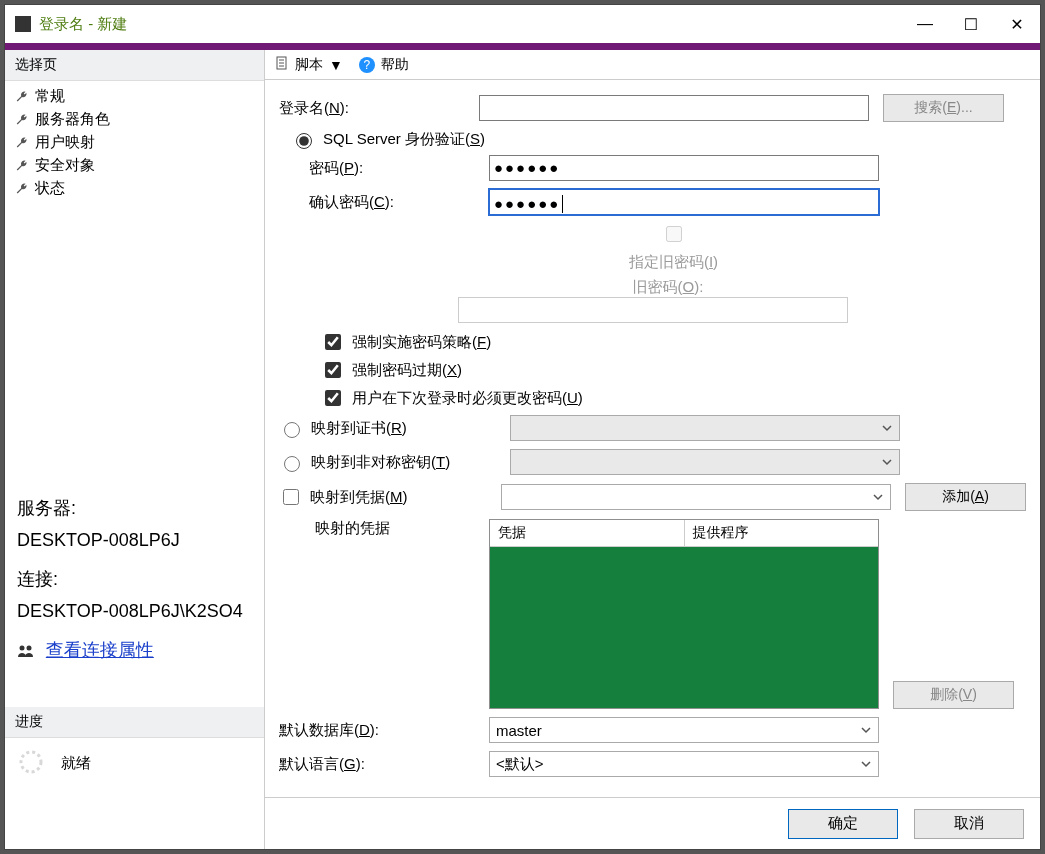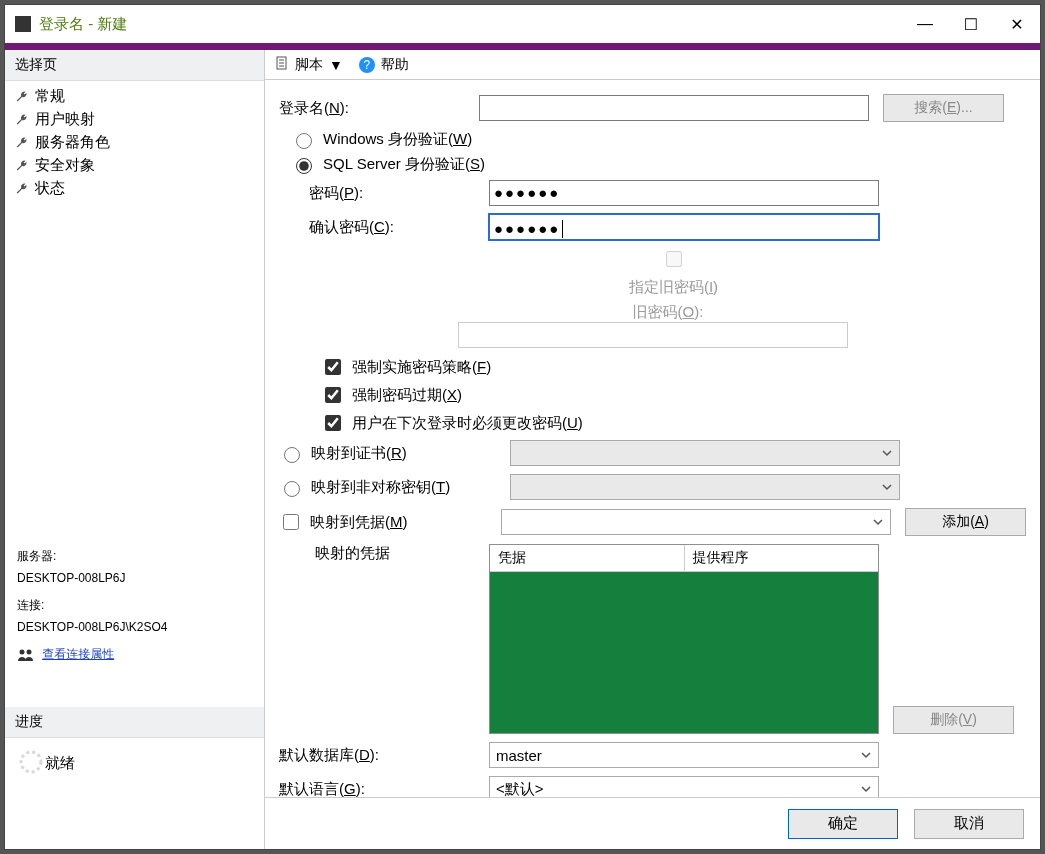--- a/index.html
+++ b/index.html
@@ -10,24 +10,24 @@
   .title-text { font-size: 15px; color: #4d7c0f; flex: 0 0 auto; }
   .title-spacer { flex: 1; }
   .win-btn { width: 46px; height: 32px; display: flex; align-items: center; justify-content: center; font-size: 16px; cursor: default; }
   .content { flex: 1; display: flex; border-top: 7px solid #701a75; overflow:hidden;}
   .sidebar { width: 260px; border-right: 1px solid #ccc; display: flex; flex-direction: column; background: #fff; }
   .sidebar-section-head { background: #eef0f2; padding: 6px 10px; font-size: 14px; color: #000; border-bottom:1px solid #ddd;}
   .sidebar-pages { padding: 4px 6px; flex: 0 0 auto; }
   .page-item { display: flex; align-items: center; gap: 6px; padding: 2px 4px; font-size: 15px; cursor: default;}
   .wrench { width: 14px; height: 14px; display:inline-block; }
   .wrench svg{width:14px;height:14px;}
-  .conn-body { padding: 10px 12px; font-size: 12px; line-height:1.8;}
+  .conn-body { padding: 10px 12px; font-size: 18px; line-height:1.8;}
   .conn-link { color: #1a3fca; text-decoration: underline; cursor:pointer;}
   .conn-icon svg{width:18px;height:14px;vertical-align:middle;}
-  .progress-body { padding: 10px 12px; display:flex; align-items:center; font-size:15px;}
+  .progress-body { padding: 10px 12px; display:flex; align-items:center; gap:16px; font-size:15px;}
   .spinner svg{width:28px;height:28px;}
   .main { flex: 1; display:flex; flex-direction:column; position:relative;}
   .main-toolbar { height: 30px; display:flex;align-items:center;gap:6px;padding:0 10px;border-bottom:1px solid #ccc;font-size:14px;}
   .tb-icon svg{width:14px;height:14px;}
   .help-icon{width:16px;height:16px;border-radius:50%;background:#1e90ff;color:#fff;font-size:12px;display:inline-flex;align-items:center;justify-content:center;}
   .form { flex:1; padding: 14px 14px 0 14px; font-size:15px; overflow:hidden;}
   .row { display:flex; align-items:center; margin-bottom:8px;}
   .lbl { width: 200px; }
   .lbl-indent1 { width: 170px; margin-left:30px;}
   .lbl-indent2 { width: 150px; margin-left:50px;}
@@ -77,27 +77,27 @@
         <div class="page-item">
             <span class="wrench"><svg viewBox="0 0 16 16">
                 <path d="M13 3a4 4 0 0 1-5 5L3 13l-1-1 5-5A4 4 0 0 1 12 2l-2 2 1 1 2-2z" fill="#555"></path>
               </svg></span>
             <span>常规</span>
           </div>
         <div class="page-item">
             <span class="wrench"><svg viewBox="0 0 16 16">
                 <path d="M13 3a4 4 0 0 1-5 5L3 13l-1-1 5-5A4 4 0 0 1 12 2l-2 2 1 1 2-2z" fill="#555"></path>
               </svg></span>
+            <span>服务器角色</span>
+          </div>
+        <div class="page-item">
+            <span class="wrench"><svg viewBox="0 0 16 16">
+                <path d="M13 3a4 4 0 0 1-5 5L3 13l-1-1 5-5A4 4 0 0 1 12 2l-2 2 1 1 2-2z" fill="#555"></path>
+              </svg></span>
             <span>用户映射</span>
-          </div>
-        <div class="page-item">
-            <span class="wrench"><svg viewBox="0 0 16 16">
-                <path d="M13 3a4 4 0 0 1-5 5L3 13l-1-1 5-5A4 4 0 0 1 12 2l-2 2 1 1 2-2z" fill="#555"></path>
-              </svg></span>
-            <span>服务器角色</span>
           </div>
         <div class="page-item">
             <span class="wrench"><svg viewBox="0 0 16 16">
                 <path d="M13 3a4 4 0 0 1-5 5L3 13l-1-1 5-5A4 4 0 0 1 12 2l-2 2 1 1 2-2z" fill="#555"></path>
               </svg></span>
             <span>安全对象</span>
           </div>
         <div class="page-item">
             <span class="wrench"><svg viewBox="0 0 16 16">
                 <path d="M13 3a4 4 0 0 1-5 5L3 13l-1-1 5-5A4 4 0 0 1 12 2l-2 2 1 1 2-2z" fill="#555"></path>
@@ -148,24 +148,20 @@
       <div class="form">
 
         <div class="row">
           <span class="lbl"><span>登录名(</span><span class="u">N</span><span>):</span></span>
           <input class="txt-input" style="width: 390px;" value="">
           <span style="width:14px"></span>
           <button class="btn btn-wide" disabled=""><span>搜索(</span><span class="u">E</span><span>)...</span></button>
         </div>
 
         <div class="opt">
-          <input type="radio" class="radio" style="">
-          <span class="mono"><span>Windows 身份验证(</span><span class="u">W</span><span>)</span></span>
-        </div>
-        <div class="opt">
           <input type="radio" class="radio" checked="" style="">
           <span class="mono"><span>SQL Server 身份验证(</span><span class="u">S</span><span>)</span></span>
         </div>
 
         <div class="row">
           <span class="lbl-indent1 mono"><span>密码(</span><span class="u">P</span><span>):</span></span>
           <span style="width:10px"></span>
           <div class="txt-input pwd-dots" style="width:390px;padding-top:3px">●●●●●●</div>
         </div>
         <div class="row">

